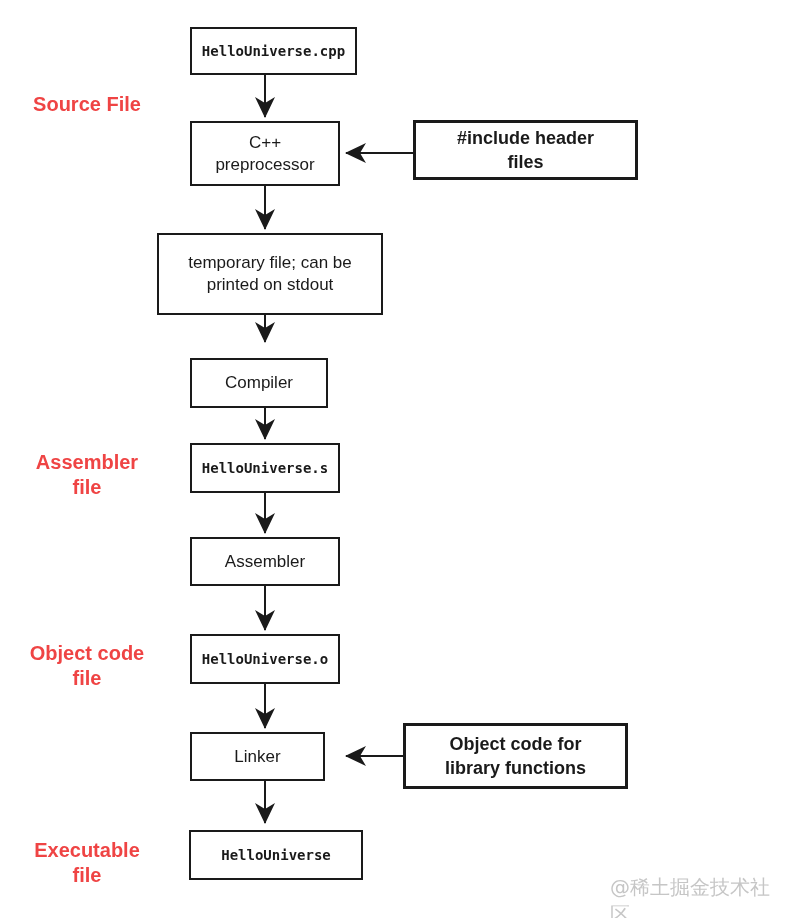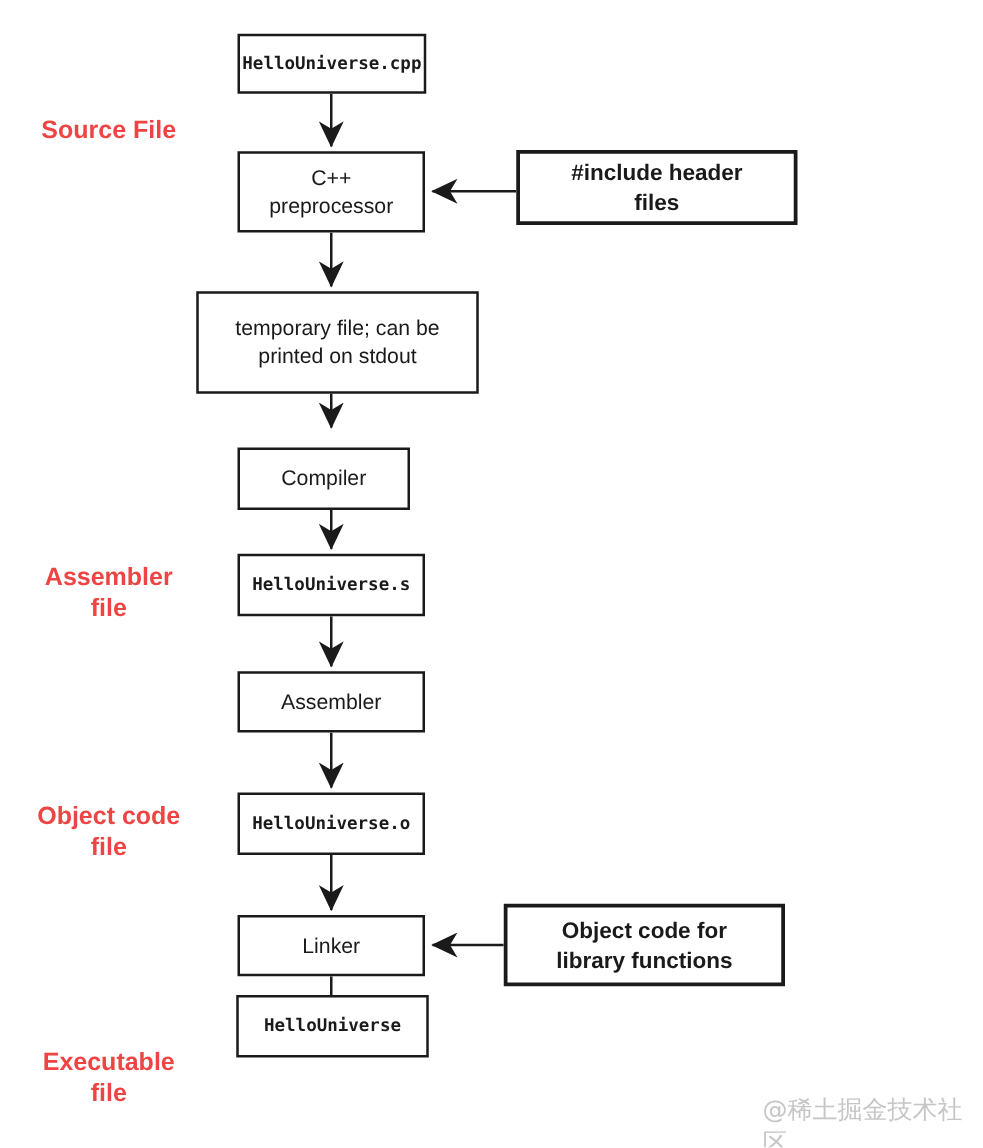--- a/index.html
+++ b/index.html
@@ -94,21 +94,21 @@
   </div>
   <div class="stage-label" style="top:641px">
     <span>Object code</span>
     <span>file</span>
   </div>
   <div class="stage-label" style="top:838px">
     <span>Executable</span>
     <span>file</span>
   </div>
 
-  <div class="box mono" style="left:190px;top:27px;width:151px;height:48px">
+  <div class="box mono" style="left:190px;top:27px;width:167px;height:48px">
     <span>HelloUniverse.cpp</span>
   </div>
 
   <div class="box" style="left:190px;top:121px;width:150px;height:65px">
     <span>C++</span>
     <span>preprocessor</span>
   </div>
 
   <div class="box boldbox" style="left:413px;top:120px;width:225px;height:60px">
     <span>#include header</span>
@@ -129,28 +129,28 @@
   </div>
 
   <div class="box" style="left:190px;top:537px;width:150px;height:49px">
     <span>Assembler</span>
   </div>
 
   <div class="box mono" style="left:190px;top:634px;width:150px;height:50px">
     <span>HelloUniverse.o</span>
   </div>
 
-  <div class="box" style="left:190px;top:732px;width:150px;height:49px">
+  <div class="box" style="left:190px;top:732px;width:135px;height:49px">
     <span>Linker</span>
   </div>
 
   <div class="box boldbox" style="left:403px;top:723px;width:225px;height:66px">
     <span>Object code for</span>
     <span>library functions</span>
   </div>
 
-  <div class="box mono" style="left:189px;top:796px;width:154px;height:50px">
+  <div class="box mono" style="left:189px;top:830px;width:174px;height:50px">
     <span>HelloUniverse</span>
   </div>
 
   <div class="watermark">@稀土掘金技术社区</div>
 
 </div>
 
 </body></html>

